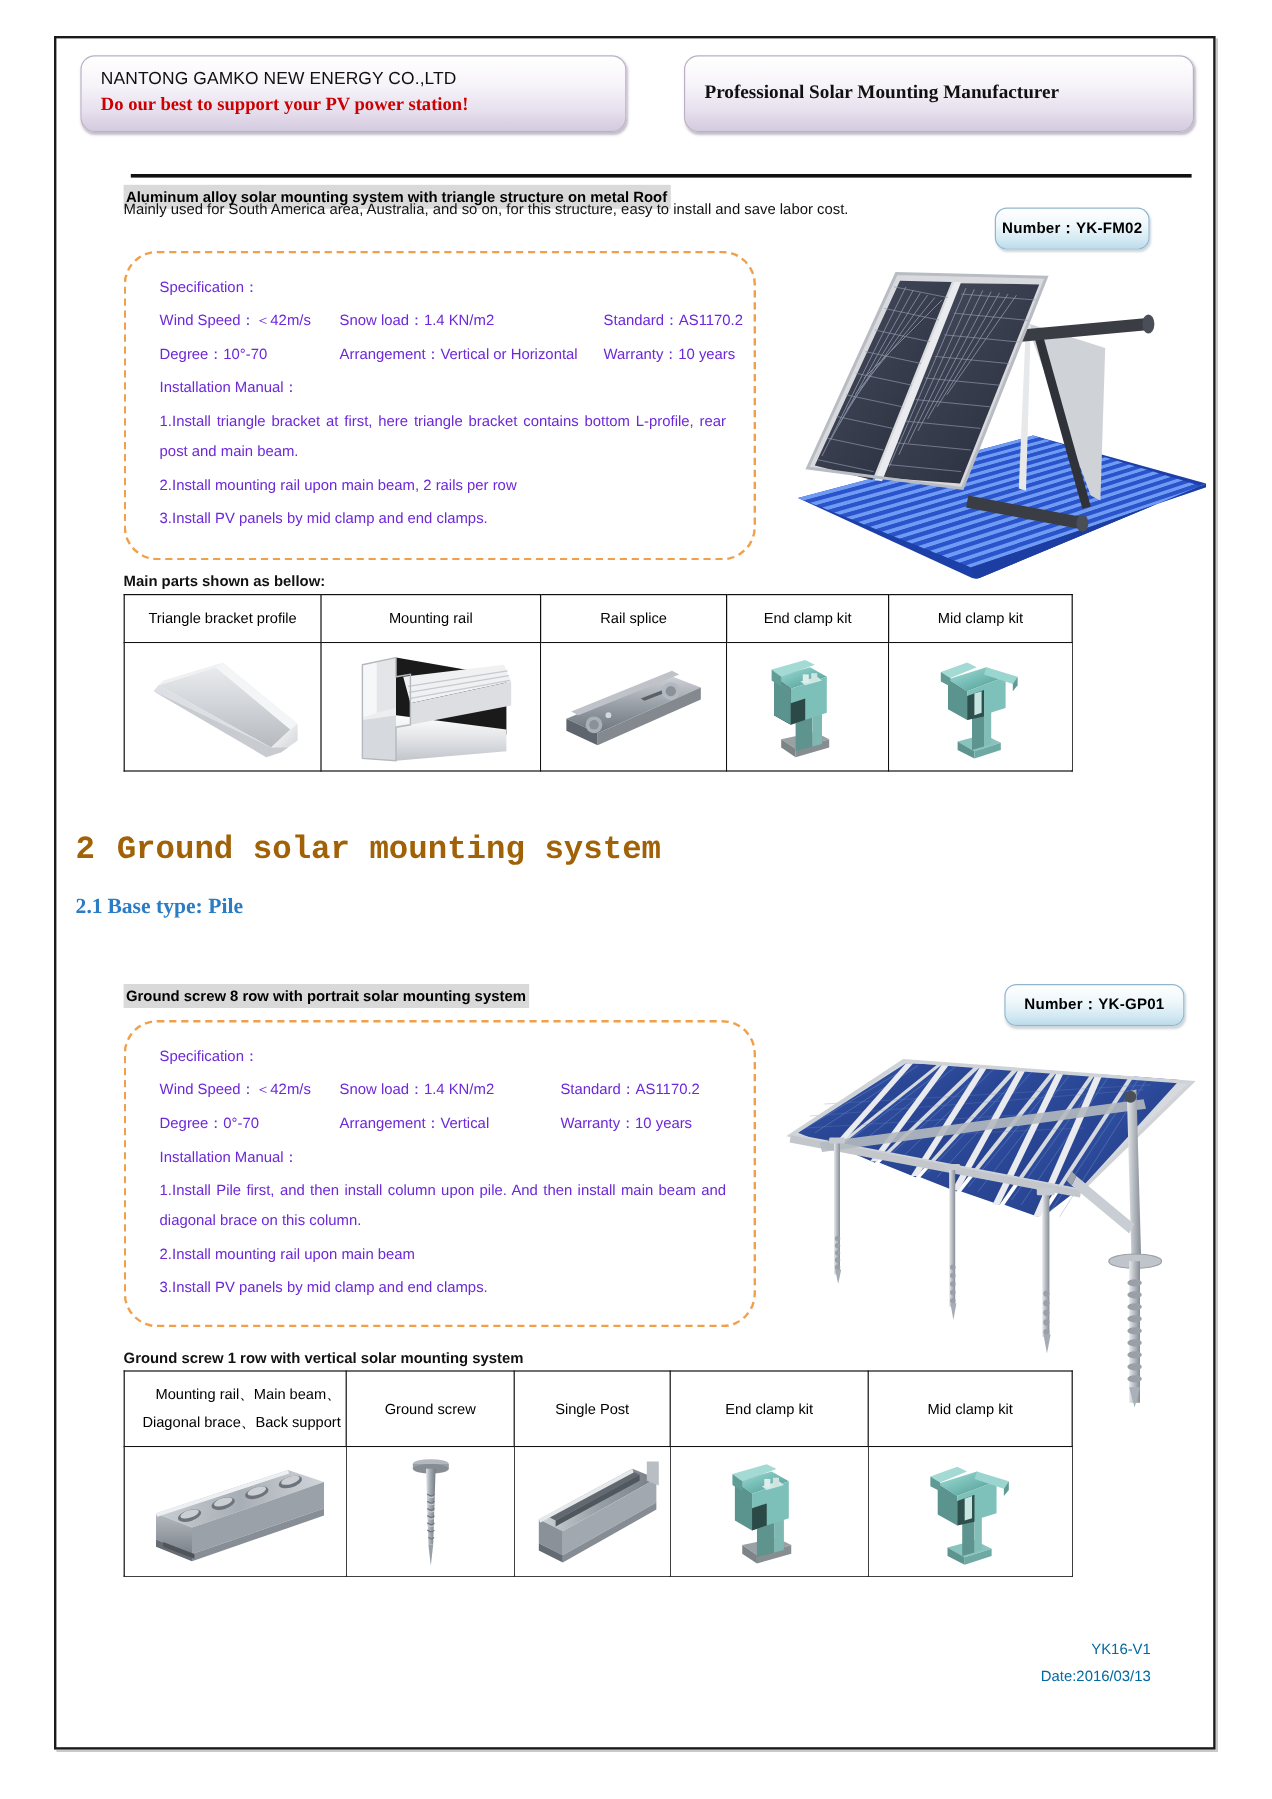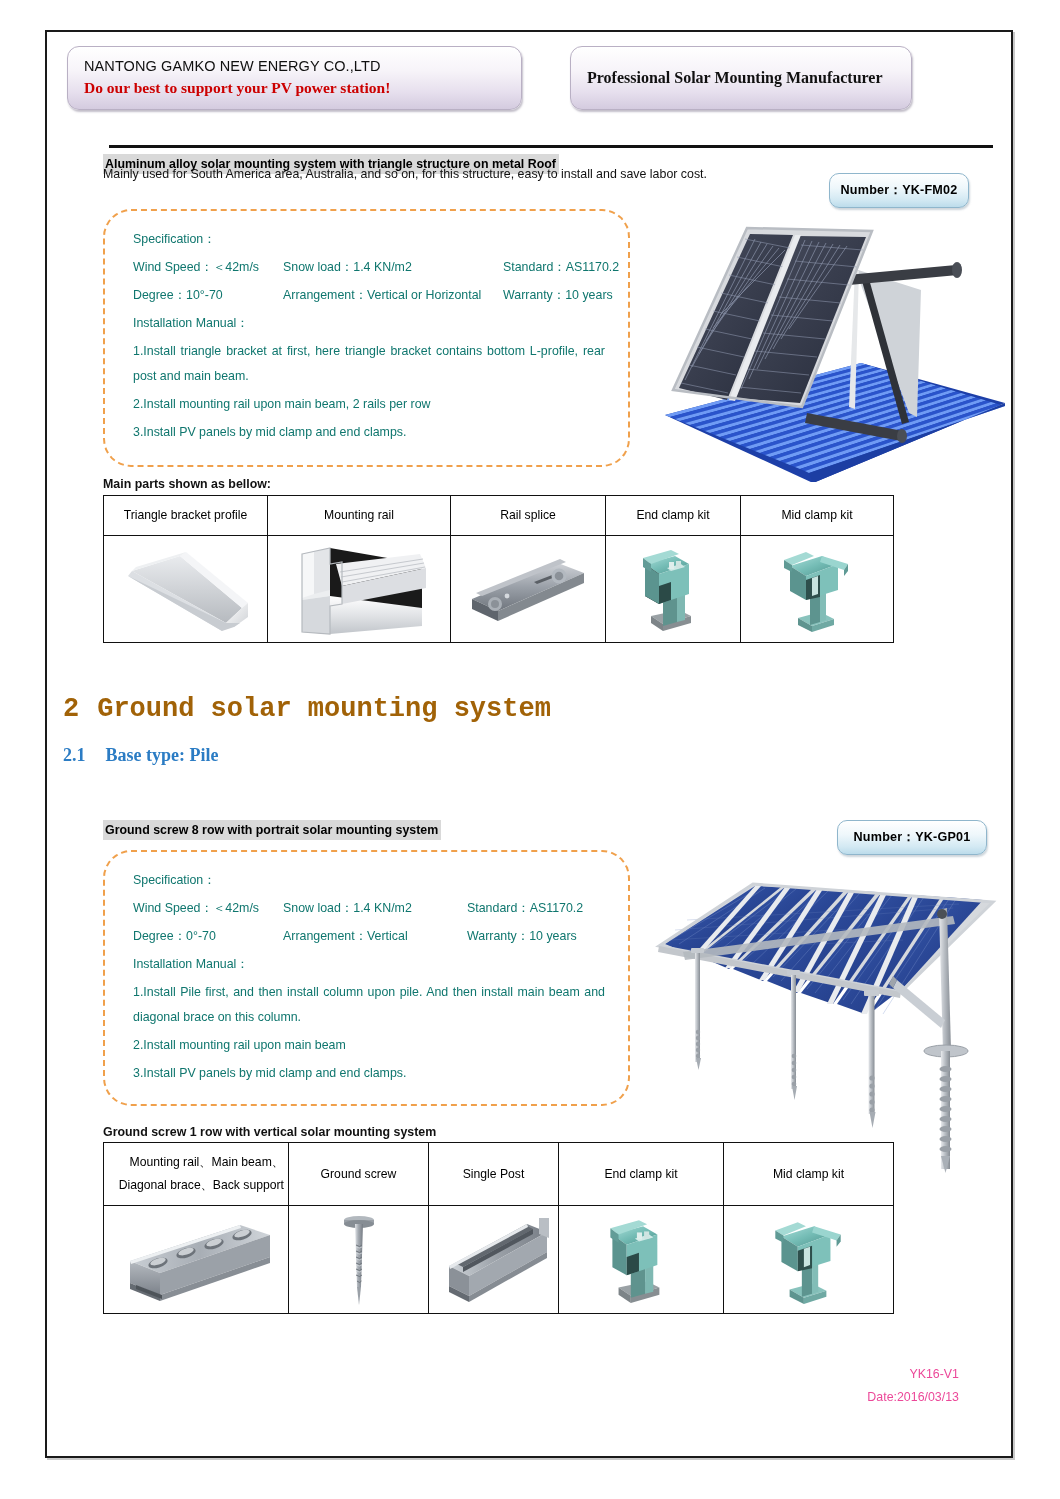--- a/index.html
+++ b/index.html
@@ -45,21 +45,21 @@
     border-radius: 12px;
     background: linear-gradient(to bottom, #ffffff 0%, #f7f4f9 38%, #e7e0ee 72%, #d4cbdf 100%);
     box-shadow: 1px 2px 2px rgba(120,110,135,0.45);
     box-sizing: border-box;
     padding: 8px 16px;
     display: flex;
     flex-direction: column;
     justify-content: center;
   }
   .hdr-left { width: 455px; }
-  .hdr-right { width: 342px; justify-content: center; }
+  .hdr-right { width: 425px; justify-content: center; }
   .hdr-company {
     font-size: 14.5px;
     letter-spacing: .1px;
     color: #101010;
     line-height: 1.45;
   }
   .hdr-slogan {
     font-size: 15.5px;
     font-weight: bold;
     color: #cc0000;
@@ -101,21 +101,21 @@
   .spec-box {
     position: absolute;
     border: 2px dashed #f0a04b;
     border-radius: 28px;
     box-sizing: border-box;
     background: #fff;
   }
   .spec-line {
     position: absolute;
     font-size: 12.4px;
-    color: #0f766e;
+    color: #6d28d9;
     white-space: nowrap;
   }
   .spec-line.just {
     white-space: normal;
     text-align: justify;
     text-justify: inter-word;
     line-height: 2.05;
   }
 
   
@@ -174,31 +174,31 @@
   }
   .h2-main .num { margin-right: 18px; }
   .h3-sub {
     position: absolute;
     font-family: "Liberation Serif", serif;
     font-size: 18px;
     font-weight: bold;
     color: #2b7cc4;
     white-space: nowrap;
   }
-  .h3-sub .num { margin-right: 20px; }
+  .h3-sub .num { margin-right: 4px; }
 
   
   .footer {
     position: absolute;
     right: 52px;
     bottom: 46px;
     text-align: right;
     font-size: 12.4px;
     line-height: 1.9;
-    color: #ec4899;
+    color: #0369a1;
   }
   .footer div { white-space: nowrap; }
 
   
   .illus { position: absolute; }
   svg { display: block; }
 </style>
 </head>
 <body>
 
@@ -213,21 +213,21 @@
     <div class="hdr-box hdr-right">
       <div class="hdr-tagline">Professional Solar Mounting Manufacturer</div>
     </div>
   </div>
   <div class="hdr-rule"></div>
 
   <div class="hl-title" style="left:56px; top:122px;">Aluminum alloy solar mounting system with triangle structure on metal Roof</div>
 
   <div class="body-txt" style="left:56px; top:134px;text-align:right;">Mainly used for South America area, Australia, and so on, for this structure, easy to install and save labor cost.</div>
 
-  <div class="num-pill" style="left:782px; top:141px; width:140px; height:35px;">Number：YK-FM02</div>
+  <div class="num-pill" style="left:782px; top:141px; width:129px; height:35px;">Number：YK-FM02</div>
 
   <div class="spec-box" style="left:56px; top:177px; width:527px; height:258px;">
     <div class="spec-line" style="left:28px; top:20px;">Specification：</div>
     <div class="spec-line" style="left:28px; top:48px;">Wind Speed：＜42m/s</div>
     <div class="spec-line" style="left:178px; top:48px;">Snow load：1.4 KN/m2</div>
     <div class="spec-line" style="left:398px; top:48px;">Standard：AS1170.2</div>
     <div class="spec-line" style="left:28px; top:76px;">Degree：10°-70</div>
     <div class="spec-line" style="left:178px; top:76px;">Arrangement：Vertical or Horizontal</div>
     <div class="spec-line" style="left:398px; top:76px;">Warranty：10 years</div>
     <div class="spec-line" style="left:28px; top:104px;">Installation Manual：</div>

